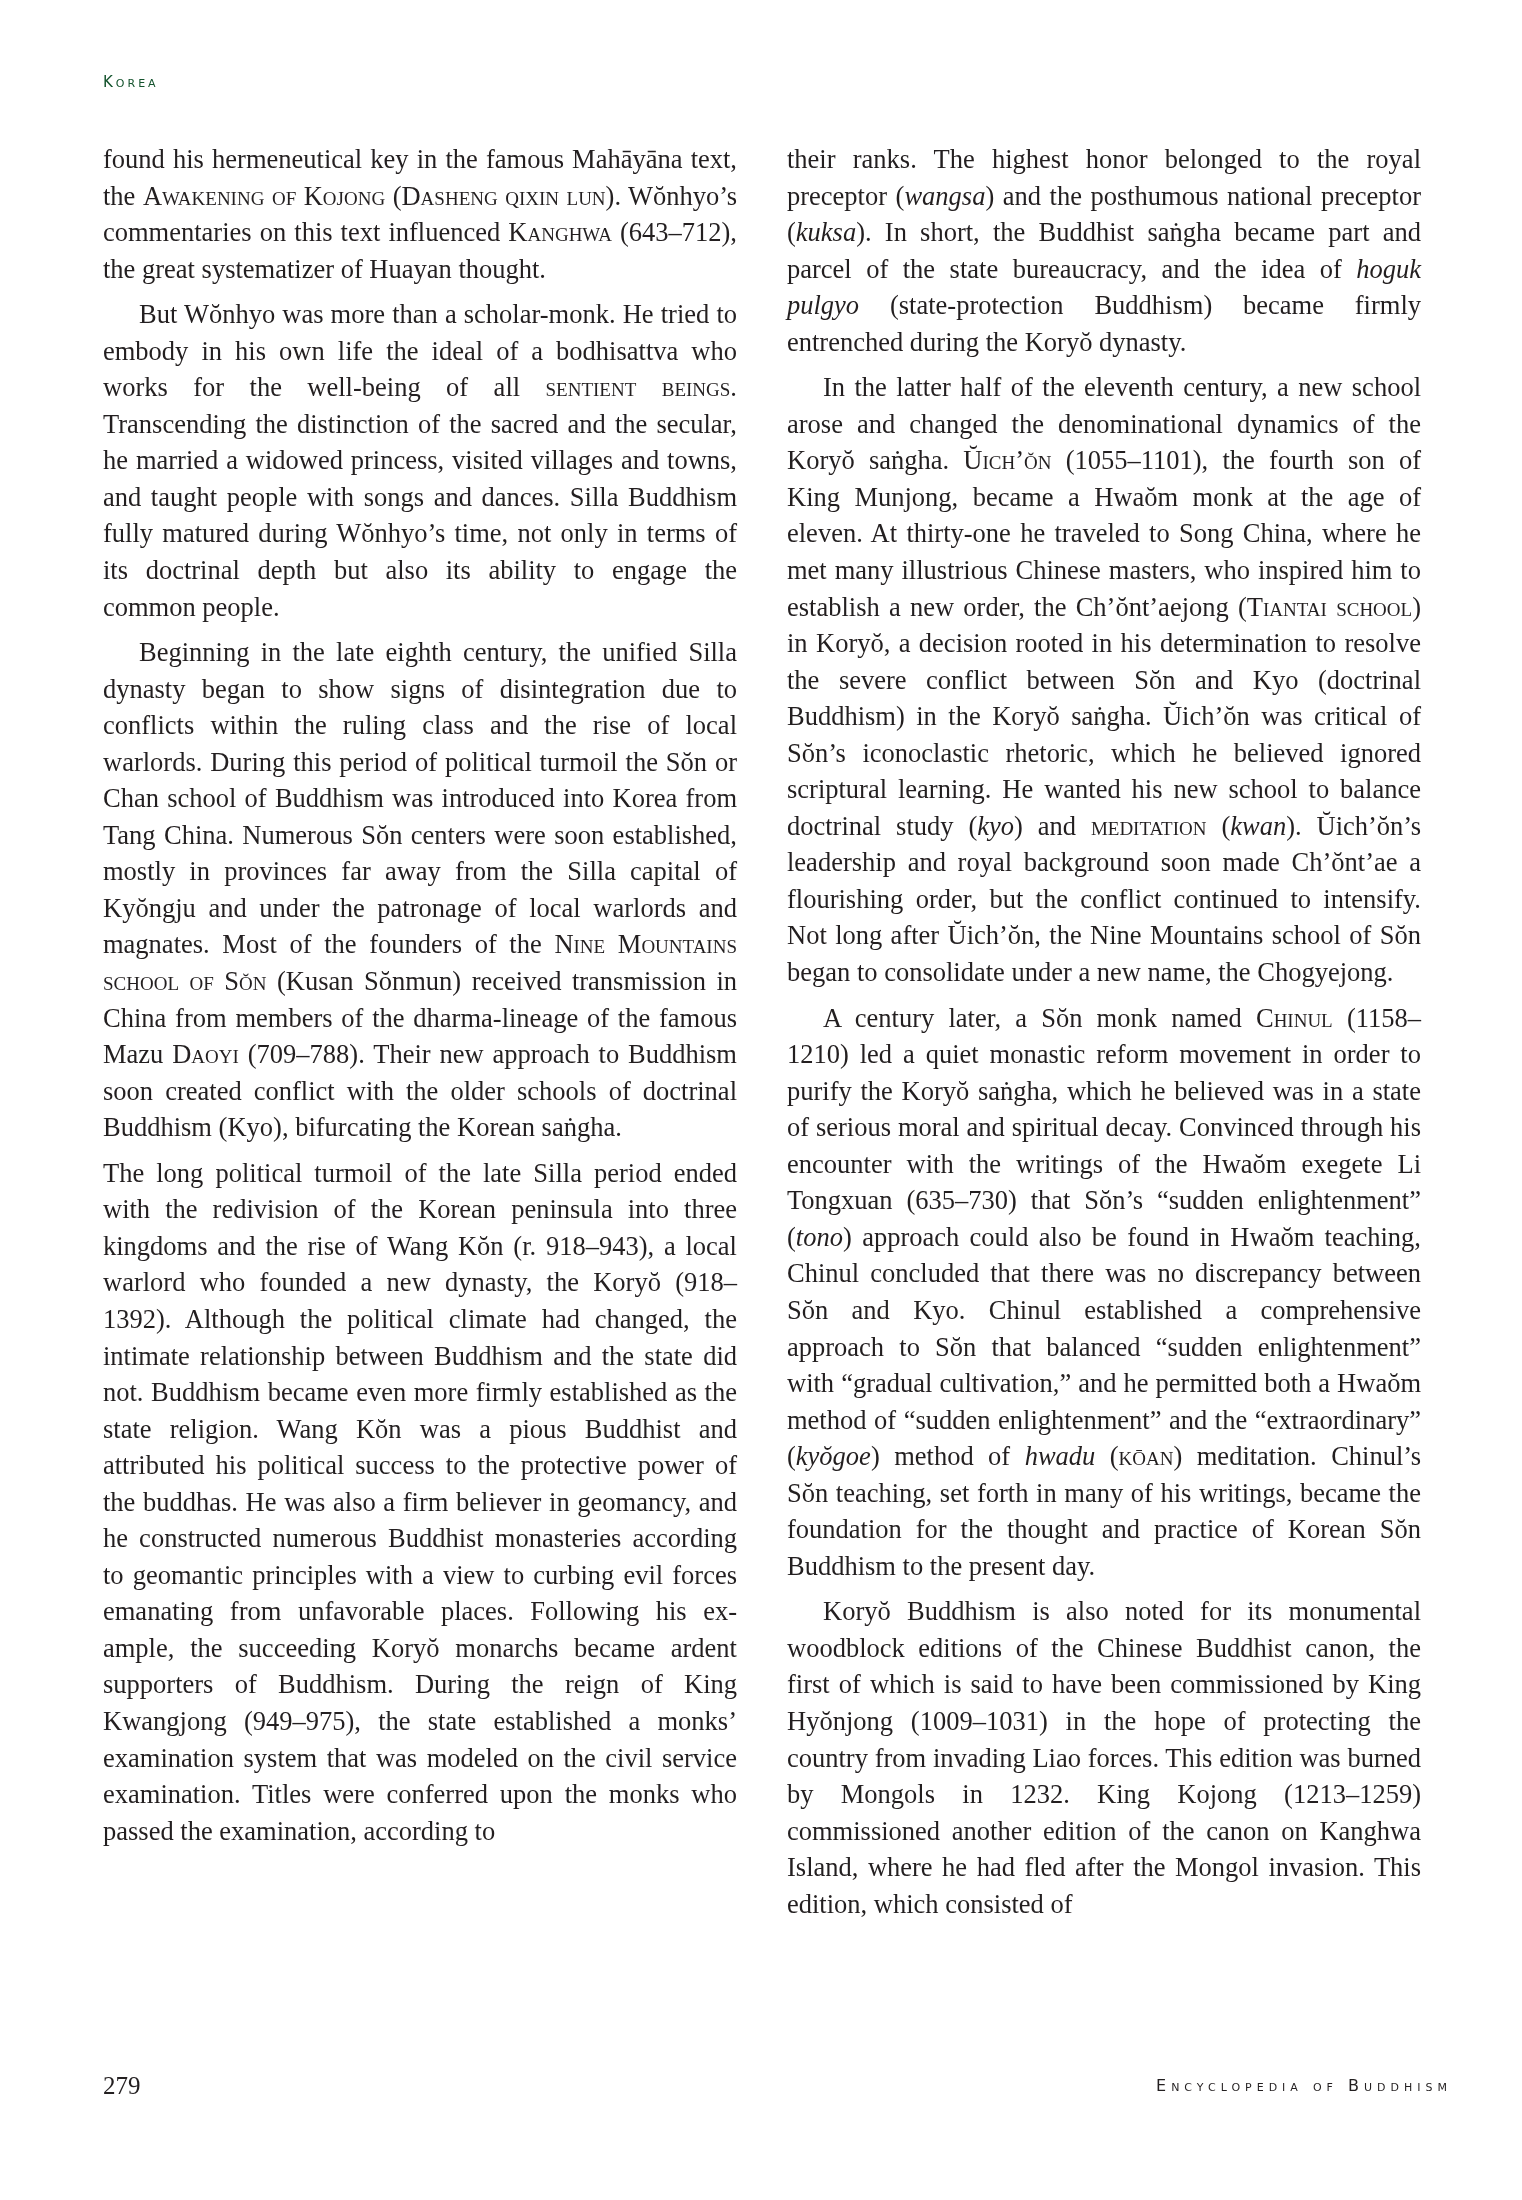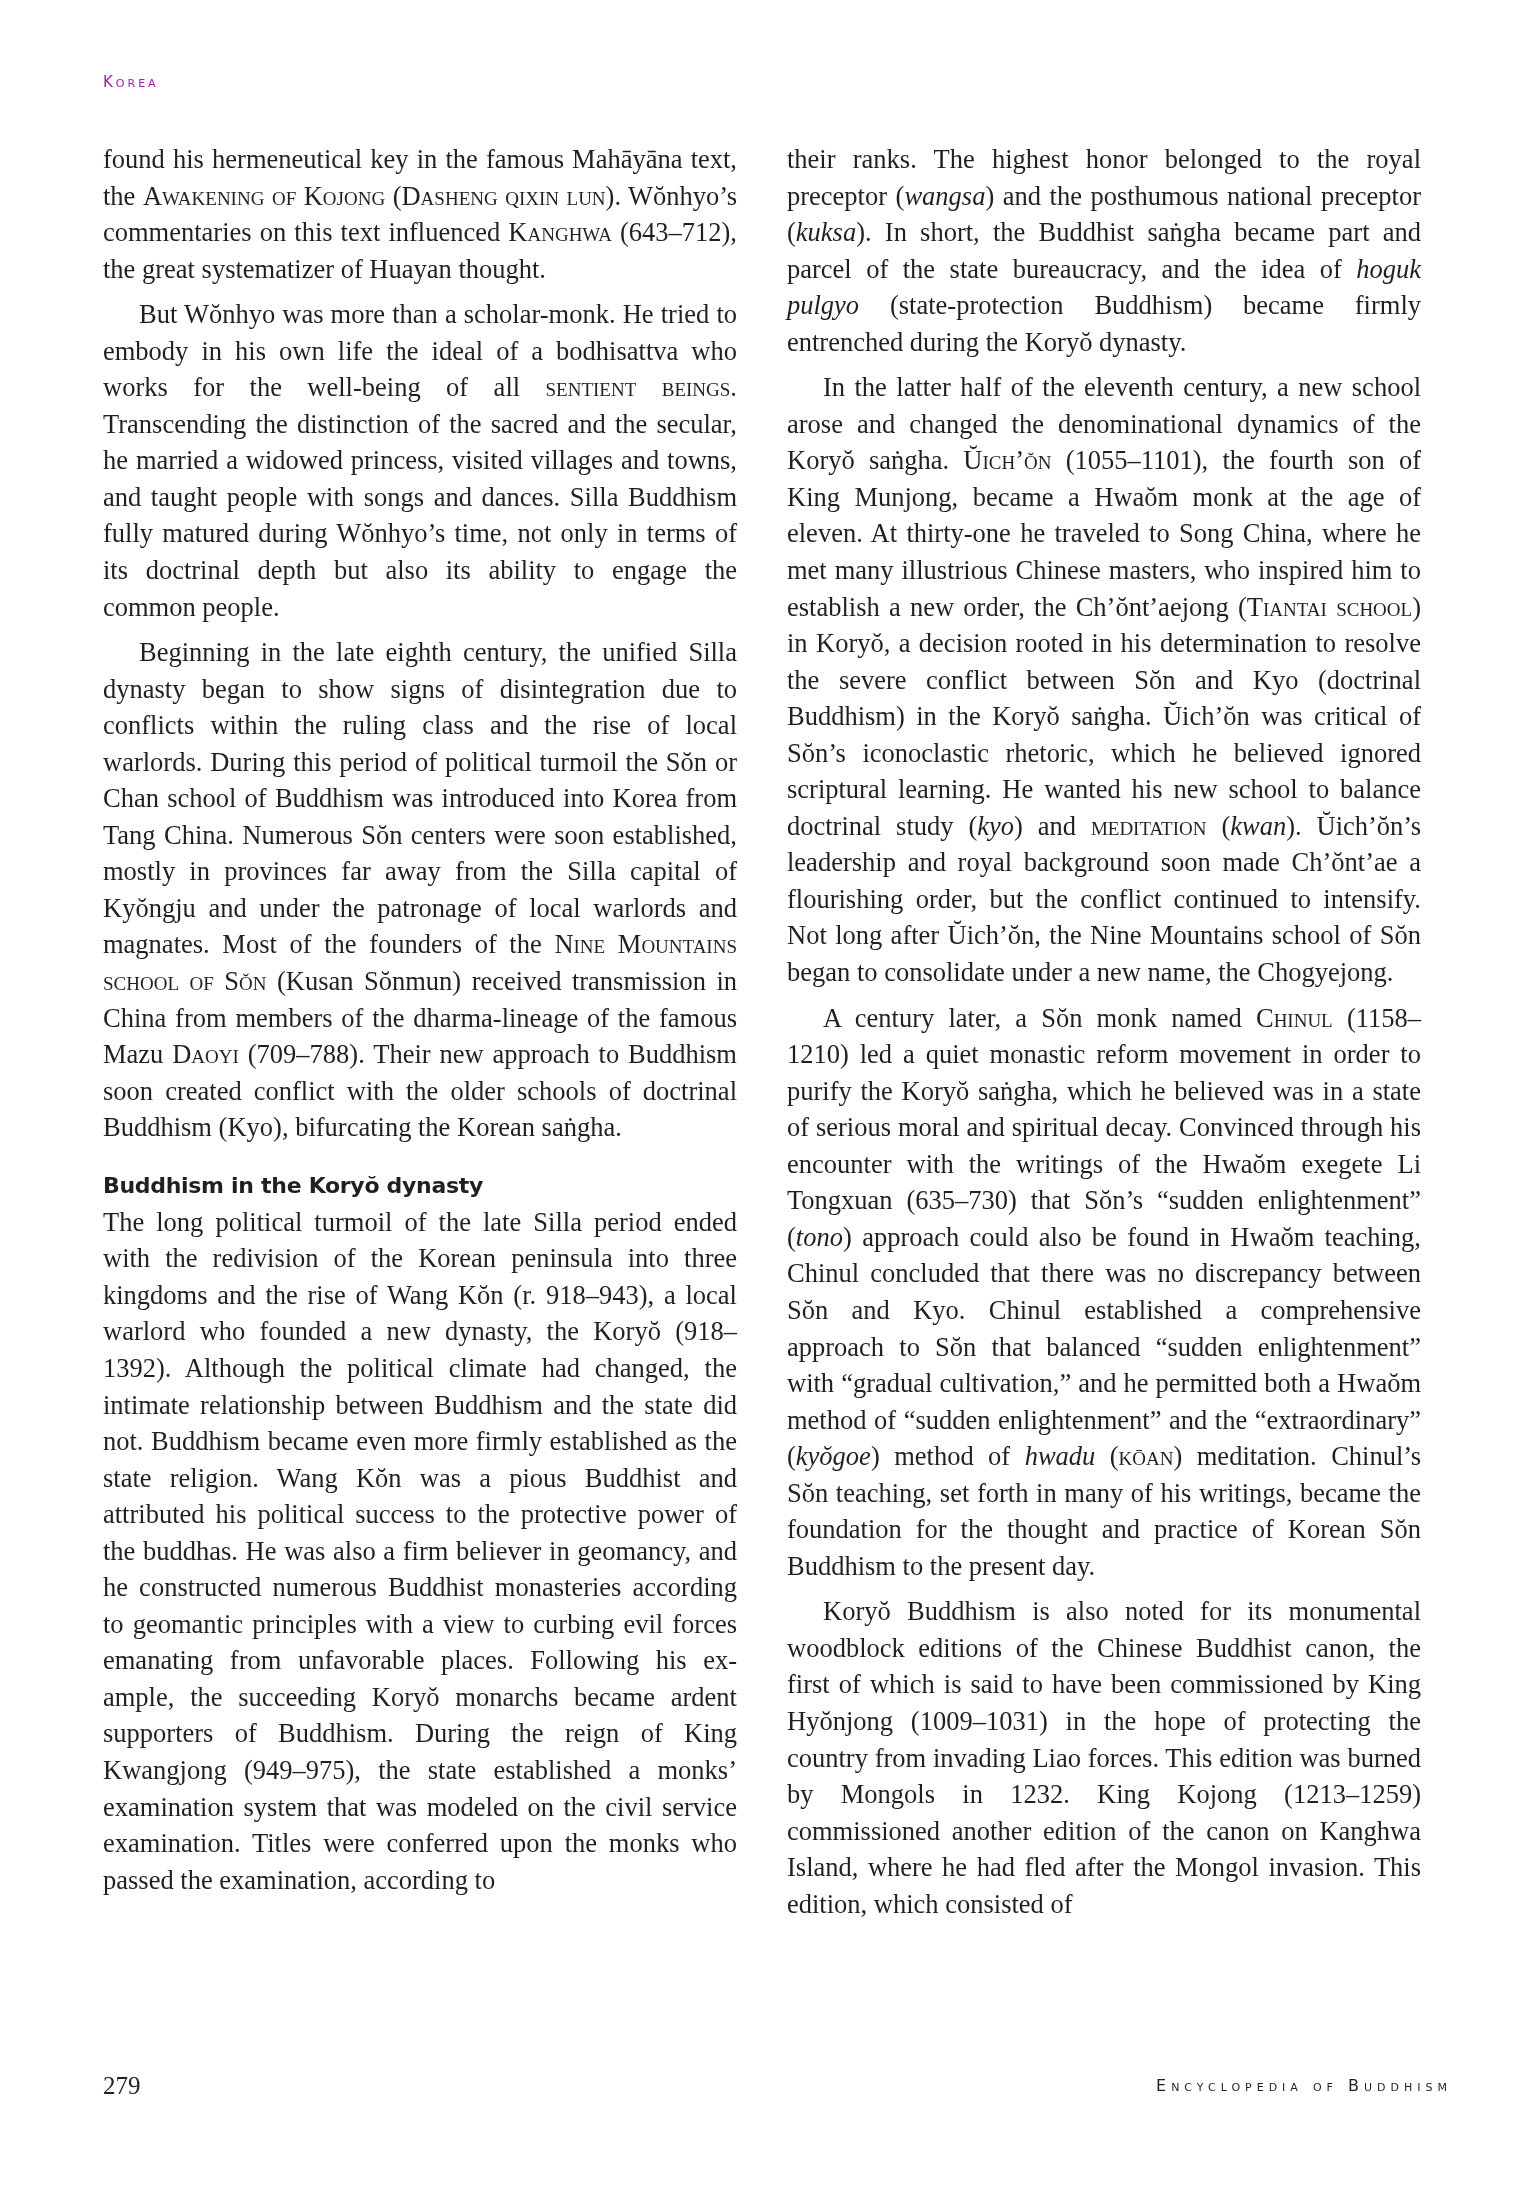--- a/index.html
+++ b/index.html
@@ -1,19 +1,19 @@
 <!DOCTYPE html>
 <html><head>
 <meta charset="utf-8">
 <style>
   html, body { margin: 0; padding: 0; background: #ffffff; }
   body { width: 1522px; height: 2200px; position: relative; overflow: hidden; color: #231f20;
     font-family: "Liberation Serif", "DejaVu Serif", serif; }
   .running-head { position: absolute; left: 103px; top: 73px; font-family: "DejaVu Sans", sans-serif;
-    font-size: 15px; letter-spacing: 3px; font-variant: small-caps; color: #a21caf; }
+    font-size: 15px; letter-spacing: 3px; font-variant: small-caps; color: #14532d; }
   .column { position: absolute; top: 141px; width: 634px; font-size: 26.5px; line-height: 36.55px;
     text-align: justify; hyphens: manual; }
   .col-left { left: 103px; }
   .col-right { left: 787px; }
   .para { margin: 0 0 9px 0; text-indent: 0; }
   .para.indent { text-indent: 36px; }
   .sc { font-variant: small-caps; }
   .it { font-style: italic; }
   .section-heading { font-family: "DejaVu Sans", sans-serif; font-weight: bold; font-size: 22px;
     line-height: 36px; margin: 22px 0 0 0; letter-spacing: -0.3px; }
@@ -23,21 +23,20 @@
 </style>
 </head>
 <body>
 
 <div class="running-head">Korea</div>
 
 <div class="column col-left">
     <p class="para"><span>found his hermeneutical key in the famous Mahāyāna text, the </span><span class="sc">Awakening of Kojong</span><span> (</span><span class="sc">Dasheng qixin lun</span><span>). Wŏnhyo’s commentaries on this text influenced </span><span class="sc">Kanghwa</span><span> (643–712), the great systematizer of Huayan thought.</span></p>
     <p class="para indent"><span>But Wŏnhyo was more than a scholar-monk. He tried to embody in his own life the ideal of a bodhisattva who works for the well-being of all </span><span class="sc">sen­tient beings</span><span>. Transcending the distinction of the sa­cred and the secular, he married a widowed princess, visited villages and towns, and taught people with songs and dances. Silla Buddhism fully matured during Wŏnhyo’s time, not only in terms of its doctrinal depth but also its ability to engage the common people.</span></p>
     <p class="para indent"><span>Beginning in the late eighth century, the unified Silla dynasty began to show signs of disintegration due to conflicts within the ruling class and the rise of local warlords. During this period of political turmoil the Sŏn or Chan school of Buddhism was introduced into Korea from Tang China. Numerous Sŏn centers were soon established, mostly in provinces far away from the Silla capital of Kyŏngju and under the patronage of local warlords and magnates. Most of the founders of the </span><span class="sc">Nine Mountains school of Sŏn</span><span> (Kusan Sŏnmun) received transmission in China from mem­bers of the dharma-lineage of the famous Mazu </span><span class="sc">Daoyi</span><span> (709–788). Their new approach to Buddhism soon cre­ated conflict with the older schools of doctrinal Bud­dhism (Kyo), bifurcating the Korean saṅgha.</span></p>
-    <h2 class="section-heading">Buddhism in the Koryŏ dynasty</h2>
     <p class="para"><span>The long political turmoil of the late Silla period ended with the redivision of the Korean peninsula into three kingdoms and the rise of Wang Kŏn (r. 918–943), a local warlord who founded a new dynasty, the Koryŏ (918–1392). Although the political climate had changed, the intimate relationship between Buddhism and the state did not. Buddhism became even more firmly established as the state religion. Wang Kŏn was a pious Buddhist and attributed his political success to the protective power of the buddhas. He was also a firm believer in geomancy, and he constructed nu­merous Buddhist monasteries according to geoman­tic principles with a view to curbing evil forces emanating from unfavorable places. Following his ex­ample, the succeeding Koryŏ monarchs became ar­dent supporters of Buddhism. During the reign of King Kwangjong (949–975), the state established a monks’ examination system that was modeled on the civil service examination. Titles were conferred upon the monks who passed the examination, according to</span></p>
   </div>
 <div class="column col-right">
     <p class="para"><span>their ranks. The highest honor belonged to the royal preceptor (</span><span class="it">wangsa</span><span>) and the posthumous national pre­ceptor (</span><span class="it">kuksa</span><span>). In short, the Buddhist saṅgha became part and parcel of the state bureaucracy, and the idea of </span><span class="it">hoguk pulgyo</span><span> (state-protection Buddhism) became firmly entrenched during the Koryŏ dynasty.</span></p>
     <p class="para indent"><span>In the latter half of the eleventh century, a new school arose and changed the denominational dynam­ics of the Koryŏ saṅgha. </span><span class="sc">Ŭich’ŏn</span><span> (1055–1101), the fourth son of King Munjong, became a Hwaŏm monk at the age of eleven. At thirty-one he traveled to Song China, where he met many illustrious Chinese mas­ters, who inspired him to establish a new order, the Ch’ŏnt’aejong (</span><span class="sc">Tiantai school</span><span>) in Koryŏ, a decision rooted in his determination to resolve the severe con­flict between Sŏn and Kyo (doctrinal Buddhism) in the Koryŏ saṅgha. Ŭich’ŏn was critical of Sŏn’s iconoclas­tic rhetoric, which he believed ignored scriptural learn­ing. He wanted his new school to balance doctrinal study (</span><span class="it">kyo</span><span>) and </span><span class="sc">meditation</span><span> (</span><span class="it">kwan</span><span>). Ŭich’ŏn’s lead­ership and royal background soon made Ch’ŏnt’ae a flourishing order, but the conflict continued to inten­sify. Not long after Ŭich’ŏn, the Nine Mountains school of Sŏn began to consolidate under a new name, the Chogyejong.</span></p>
     <p class="para indent"><span>A century later, a Sŏn monk named </span><span class="sc">Chinul</span><span> (1158–1210) led a quiet monastic reform movement in order to purify the Koryŏ saṅgha, which he believed was in a state of serious moral and spiritual decay. Convinced through his encounter with the writings of the Hwaŏm exegete Li Tongxuan (635–730) that Sŏn’s “sudden en­lightenment” (</span><span class="it">tono</span><span>) approach could also be found in Hwaŏm teaching, Chinul concluded that there was no discrepancy between Sŏn and Kyo. Chinul established a comprehensive approach to Sŏn that balanced “sud­den enlightenment” with “gradual cultivation,” and he permitted both a Hwaŏm method of “sudden enlight­enment” and the “extraordinary” (</span><span class="it">kyŏgoe</span><span>) method of </span><span class="it">hwadu</span><span> (</span><span class="sc">kōan</span><span>) meditation. Chinul’s Sŏn teaching, set forth in many of his writings, became the foundation for the thought and practice of Korean Sŏn Buddhism to the present day.</span></p>
     <p class="para indent"><span>Koryŏ Buddhism is also noted for its monumental woodblock editions of the Chinese Buddhist canon, the first of which is said to have been commissioned by King Hyŏnjong (1009–1031) in the hope of pro­tecting the country from invading Liao forces. This edi­tion was burned by Mongols in 1232. King Kojong (1213–1259) commissioned another edition of the canon on Kanghwa Island, where he had fled after the Mongol invasion. This edition, which consisted of</span></p>
   </div>
 
 <div class="folio">279</div>

